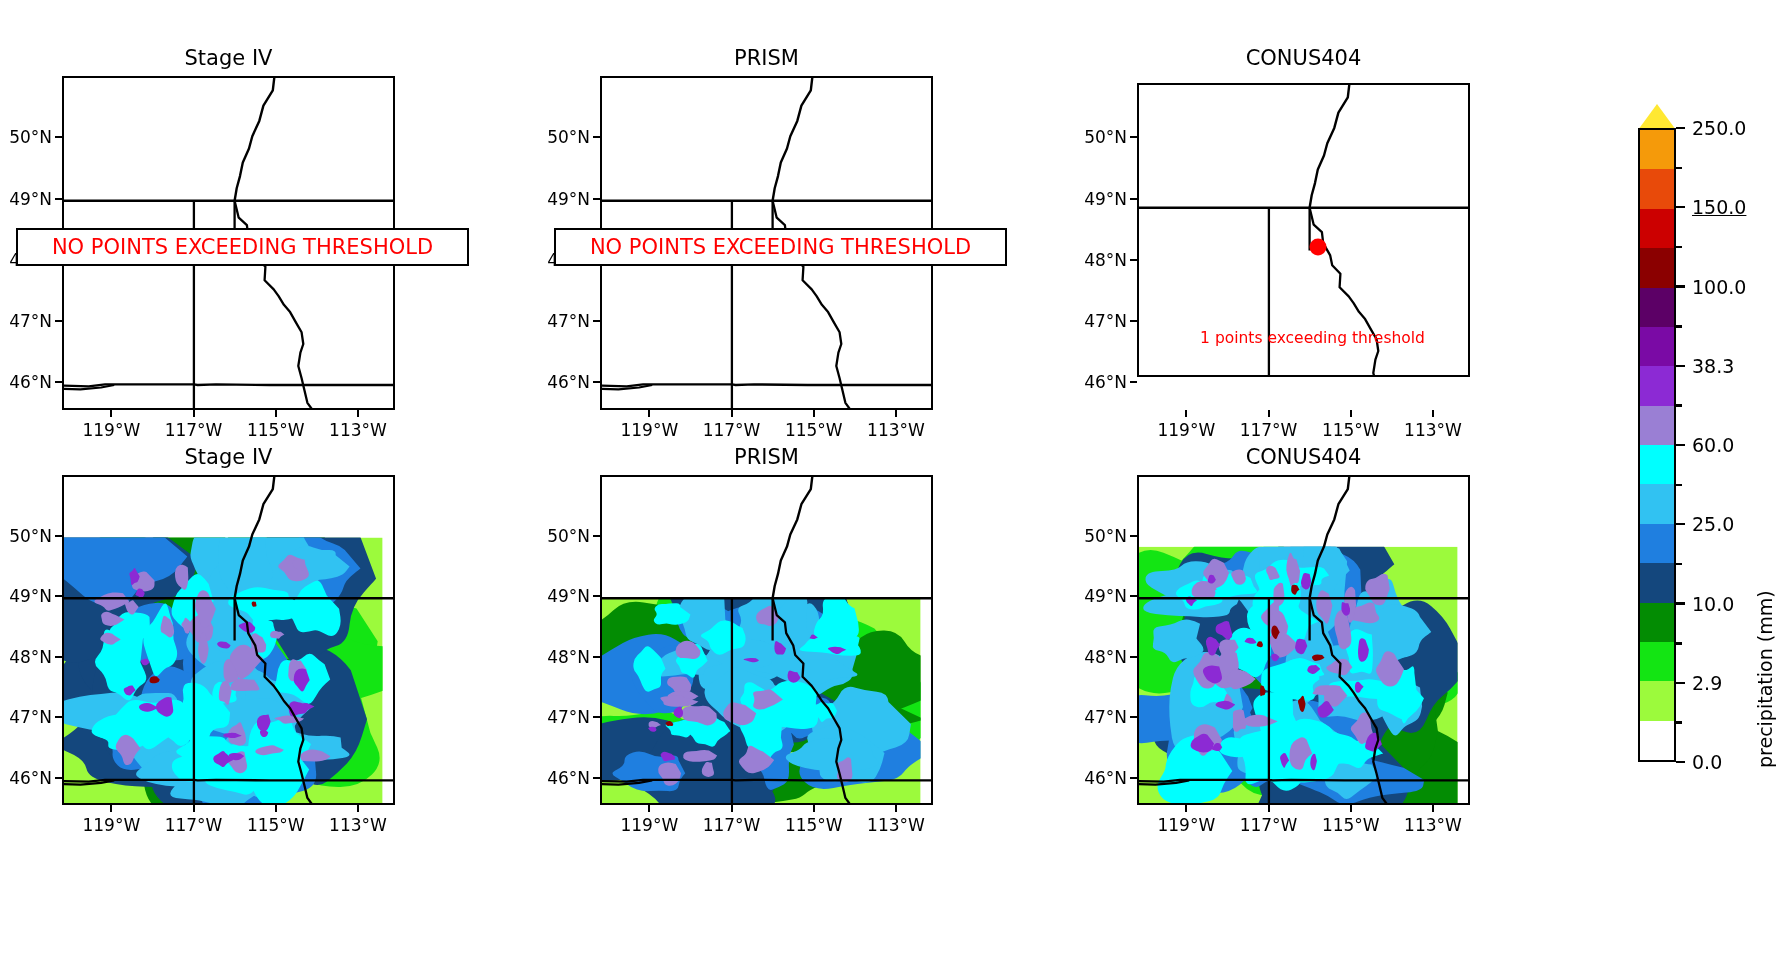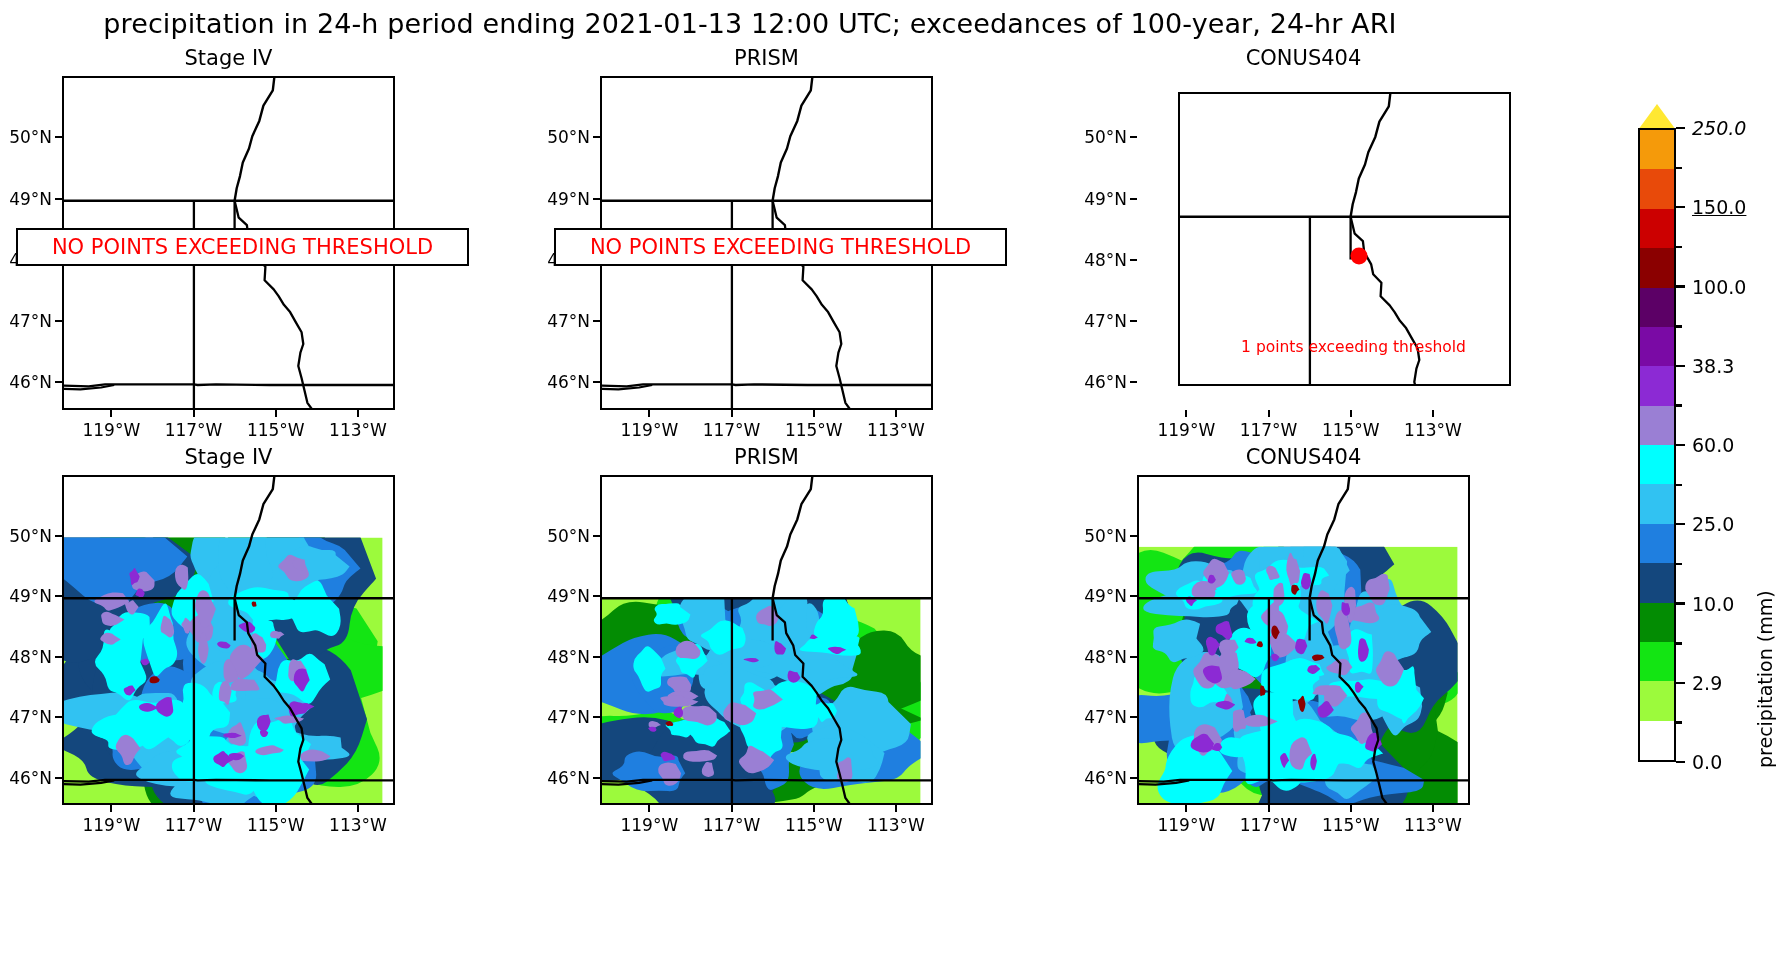--- a/index.html
+++ b/index.html
@@ -46,21 +46,20 @@
   .cbar-title{position:absolute;font-size:19px;white-space:nowrap;
               transform-origin:0 0;transform:rotate(-90deg);}
 
   svg{display:block;}
 </style>
 </head>
 <body>
 
 <div class="fig">
 
-  <div class="suptitle">precipitation in 24-h period ending 2021-01-13 12:00 UTC; exceedances of 100-year, 24-hr ARI</div>
 
   <div id="panels">
       <div class="panel" style="left: 62px; top: 76px; width: 333px; height: 334px;">
         <div class="panel-title">Stage IV</div>
         <div class="axes" style="left: 0px; top: 0px; width: 333px; height: 334px;">
           <svg width="333" height="334" viewBox="0 0 333 334">
             <g>
               <polyline points="211.7,-12.3 208.8,12.3 199.4,27.6 195.3,42.9 188.3,58.2 185.0,70.5 178.8,84.6 176.0,98.1 172.7,110.3 170.6,122.7" fill="none" stroke="#000" stroke-width="2.4" stroke-linejoin="round"></polyline>
               <polyline points="-4.1,122.7 337.1,122.7" fill="none" stroke="#000" stroke-width="2.4" stroke-linejoin="round"></polyline>
               <polyline points="170.6,122.7 174.7,139.7 182.9,147.1 184.2,158.1 191.2,170.4 193.2,180.2 201.4,188.8 200.6,202.2 209.7,211.4 214.6,218.2 219.9,226.8 226.1,234.1 232.3,245.1 237.6,254.3 239.3,266.0 236.4,274.6 234.3,288.0 237.6,300.3 240.5,312.6 243.4,324.8 248.7,332.2" fill="none" stroke="#000" stroke-width="2.3" stroke-linejoin="round"></polyline>
@@ -119,21 +118,21 @@
         <div class="xlab" style="left: 49.3333px; top: 344px;">119°W</div>
         <div class="tick-x" style="top: 334px; left: 130.556px;"></div>
         <div class="xlab" style="left: 131.556px; top: 344px;">117°W</div>
         <div class="tick-x" style="top: 334px; left: 212.778px;"></div>
         <div class="xlab" style="left: 213.778px; top: 344px;">115°W</div>
         <div class="tick-x" style="top: 334px; left: 295px;"></div>
         <div class="xlab" style="left: 296px; top: 344px;">113°W</div>
       </div>
       <div class="panel" style="left: 1137px; top: 76px; width: 333px; height: 334px;">
         <div class="panel-title">CONUS404</div>
-        <div class="axes" style="left: 0px; top: 16px; width: 333px; height: 294px; margin-left: 41px;">
+        <div class="axes" style="left: 0px; top: 7px; width: 333px; height: 294px;">
           <svg width="333" height="334" viewBox="0 0 333 334">
             <g>
               <polyline points="211.7,-12.3 208.8,12.3 199.4,27.6 195.3,42.9 188.3,58.2 185.0,70.5 178.8,84.6 176.0,98.1 172.7,110.3 170.6,122.7" fill="none" stroke="#000" stroke-width="2.4" stroke-linejoin="round"></polyline>
               <polyline points="-4.1,122.7 337.1,122.7" fill="none" stroke="#000" stroke-width="2.4" stroke-linejoin="round"></polyline>
               <polyline points="170.6,122.7 174.7,139.7 182.9,147.1 184.2,158.1 191.2,170.4 193.2,180.2 201.4,188.8 200.6,202.2 209.7,211.4 214.6,218.2 219.9,226.8 226.1,234.1 232.3,245.1 237.6,254.3 239.3,266.0 236.4,274.6 234.3,288.0 237.6,300.3 240.5,312.6 243.4,324.8 248.7,332.2" fill="none" stroke="#000" stroke-width="2.3" stroke-linejoin="round"></polyline>
               <polyline points="129.9,122.7 129.9,274.6 129.9,343.2" fill="none" stroke="#000" stroke-width="2.3" stroke-linejoin="round"></polyline>
               <polyline points="170.6,122.7 170.6,165.5" fill="none" stroke="#000" stroke-width="2.3" stroke-linejoin="round"></polyline>
               <polyline points="-4.1,307.6 24.7,308.3 41.1,306.4 86.3,306.4 129.9,306.4 133.6,307.0 152.1,306.4 205.6,307.0 246.7,307.0 337.1,307.0" fill="none" stroke="#000" stroke-width="2.3" stroke-linejoin="round"></polyline>
               <polyline points="-4.1,310.7 16.4,311.3 37.0,309.5 50.2,307.0" fill="none" stroke="#000" stroke-width="2.2" stroke-linejoin="round"></polyline>
             </g>
@@ -652,21 +651,21 @@
         <div class="clab" style="left: 54px; top: 396.25px;">25.0</div>
         <div class="ctick" style="left: 38px; top: 315.8px;"></div>
         <div class="clab" style="left: 54px; top: 317px;">60.0</div>
         <div class="ctick" style="left: 38px; top: 236.55px;"></div>
         <div class="clab" style="left: 54px; top: 237.75px;">38.3</div>
         <div class="ctick" style="left: 38px; top: 157.3px;"></div>
         <div class="clab" style="left: 54px; top: 158.5px;">100.0</div>
         <div class="ctick" style="left: 38px; top: 78.05px;"></div>
         <div class="clab" style="left: 54px; top: 79.25px; text-decoration: underline;">150.0</div>
         <div class="ctick" style="left: 38px; top: -1.2px;"></div>
-        <div class="clab" style="left: 54px; top: 0px; font-style: italic;">250.0</div>
+        <div class="clab" style="left: 54px; top: 0px;">250.0</div>
         <div class="ctick" style="left: 38px; top: 593.375px; width: 6px;"></div>
         <div class="ctick" style="left: 38px; top: 514.125px; width: 6px;"></div>
         <div class="ctick" style="left: 38px; top: 434.875px; width: 6px;"></div>
         <div class="ctick" style="left: 38px; top: 355.625px; width: 6px;"></div>
         <div class="ctick" style="left: 38px; top: 276.375px; width: 6px;"></div>
         <div class="ctick" style="left: 38px; top: 197.125px; width: 6px;"></div>
         <div class="ctick" style="left: 38px; top: 117.875px; width: 6px;"></div>
         <div class="ctick" style="left: 38px; top: 38.625px; width: 6px;"></div>
       </div>
     <div class="cbar-title" style="left:116px;top:640px;">precipitation (mm)</div>

